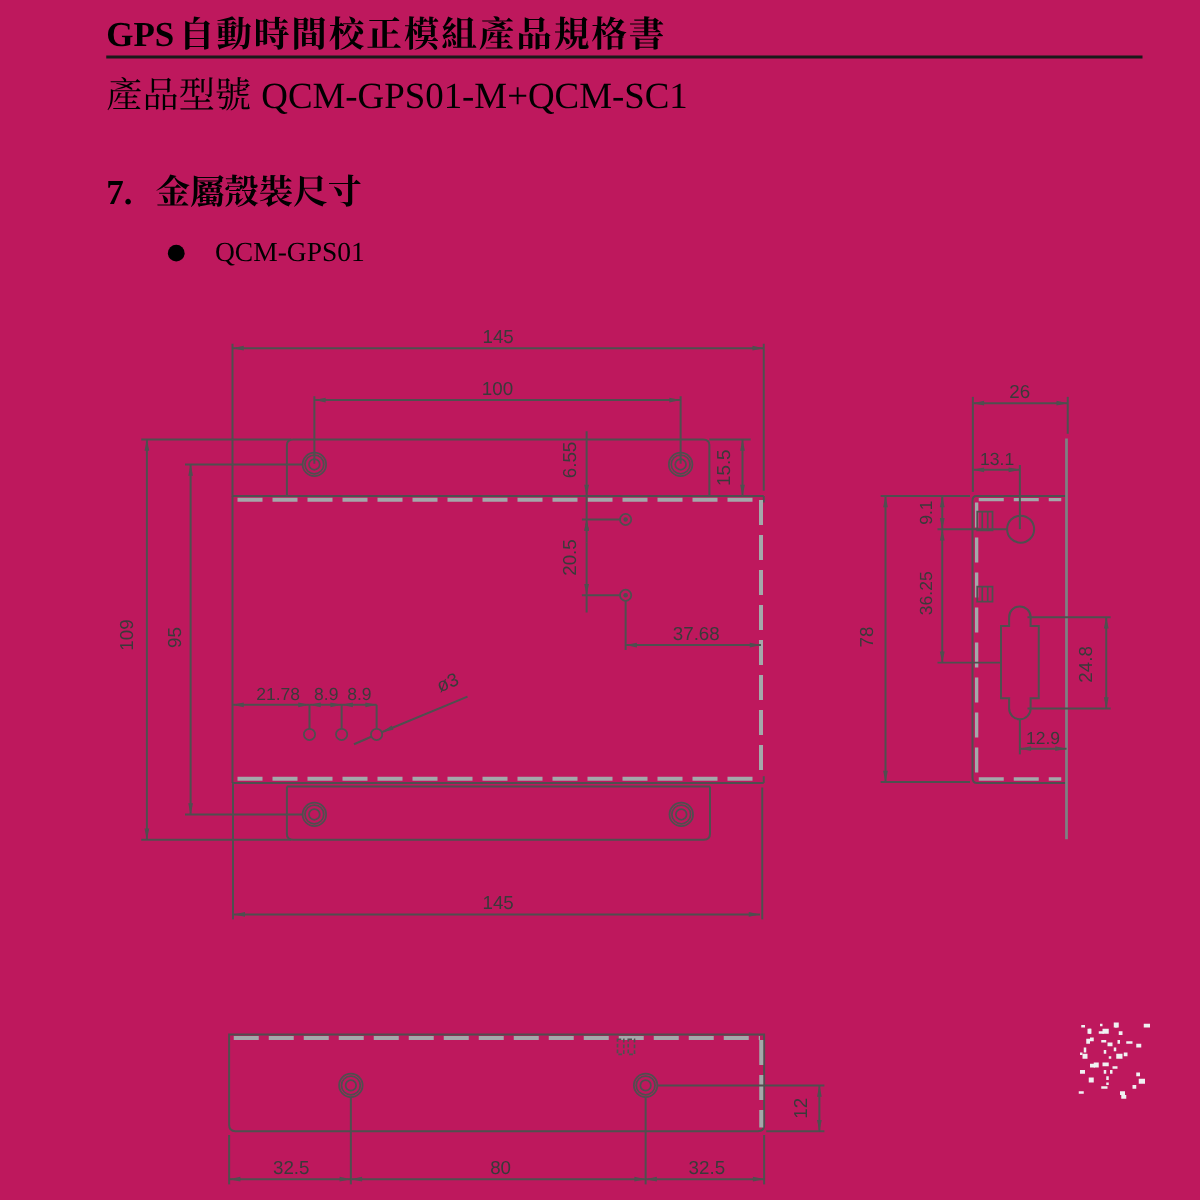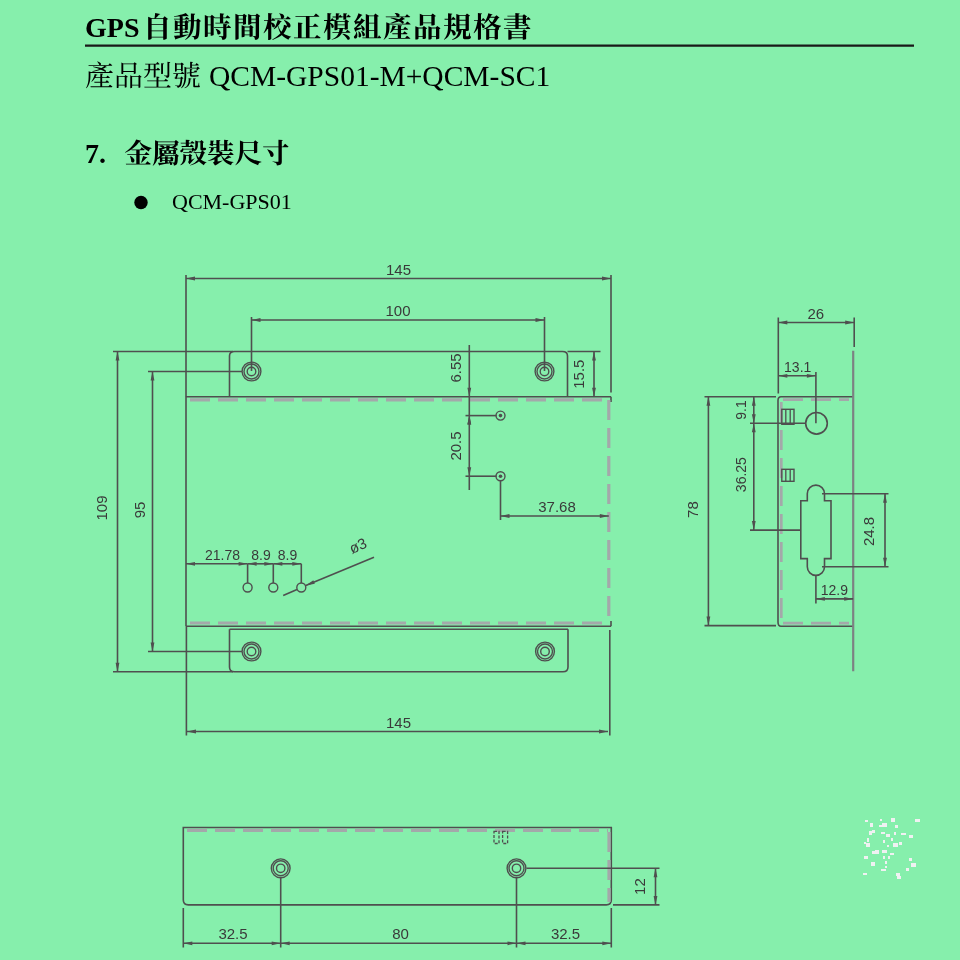--- a/index.html
+++ b/index.html
@@ -1,15 +1,15 @@
 <!DOCTYPE html>
 <html><head><meta charset="utf-8"><title>GPS spec</title>
 <style>
 html,body{margin:0;padding:0;background:#ffffff;}
-#page{position:relative;width:960px;height:960px;background:#86efac;overflow:hidden;}
+#page{position:relative;width:960px;height:960px;background:#be185d;overflow:hidden;}
 </style></head>
 <body>
 <div id="page">
 <svg width="960" height="960" viewBox="0 0 960 960">
 
 <g>
         <text x="85" y="37" font-family="Liberation Serif, serif" font-size="28" font-weight="bold" fill="#000">GPS</text>
         <g transform="translate(143.0,37.3) scale(0.0285,-0.0285)">
           <path d="M181 670V723L312 670H779V641H303V-42Q303 -50 288 -60Q274 -70 251 -78Q228 -87 201 -87H181ZM709 670H699L758 736L877 642Q872 635 861 629Q850 622 834 619V-46Q833 -51 816 -60Q799 -69 775 -76Q751 -83 728 -83H709ZM235 458H771V430H235ZM235 241H771V213H235ZM235 20H771V-8H235ZM426 849 605 820Q603 810 594 804Q586 798 568 797Q541 763 501 723Q461 682 419 650H398Q404 678 410 714Q416 749 420 785Q424 820 426 849Z" fill="#000"></path>
         </g>

